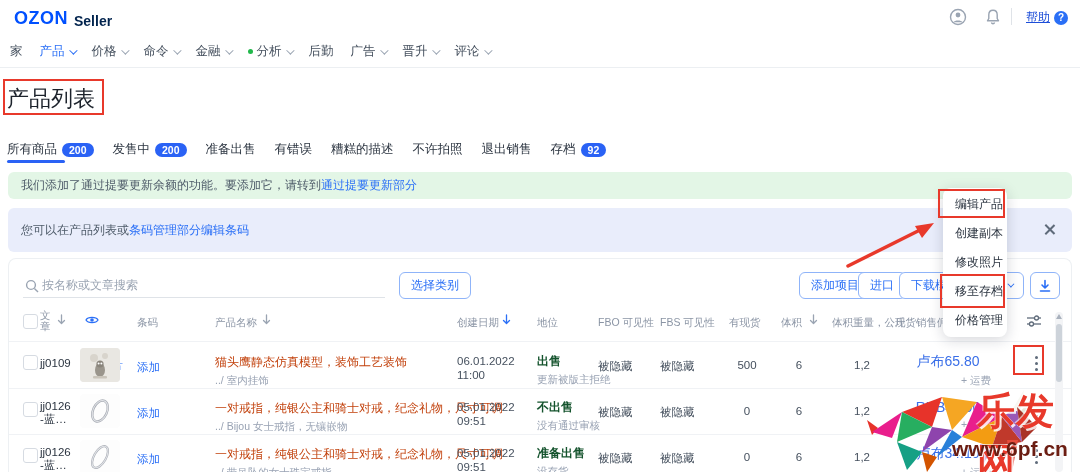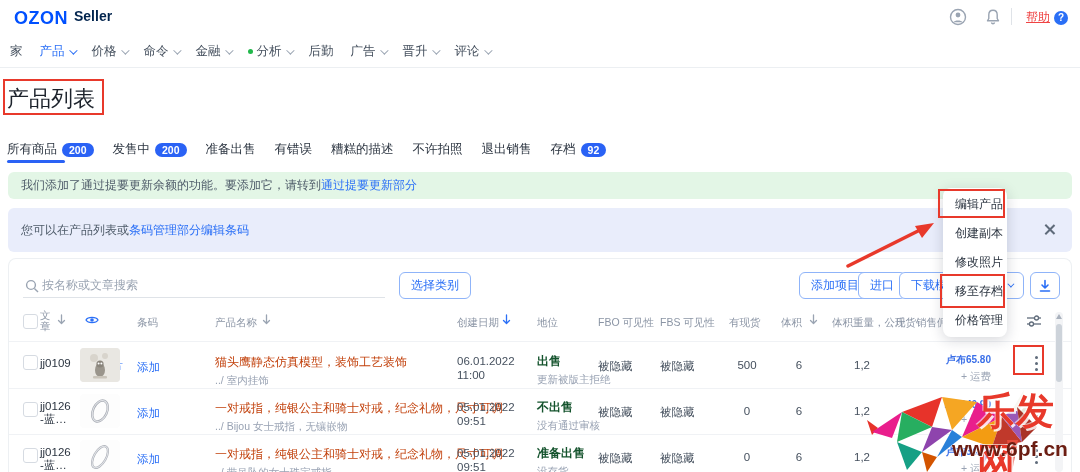--- a/index.html
+++ b/index.html
@@ -1,27 +1,27 @@
 <!DOCTYPE html>
 <html><head>
 <meta charset="utf-8">
 <style>
   * { margin:0; padding:0; box-sizing:border-box; }
   body { font-family:"Liberation Sans","DejaVu Sans",sans-serif; background:#fff; }
   #app { position:relative; width:1080px; height:472px; background:#fff; overflow:hidden; }
 
   
   .hdr { position:absolute; left:0; top:0; width:1080px; height:34px; background:#fff; }
-  .logo { position:absolute; left:14px; top:8px; display:flex; align-items:flex-start; }
+  .logo { position:absolute; left:14px; top:8px; display:flex; align-items:flex-end; }
   .logo-ozon { font-size:18px; font-weight:800; color:#0050ff; letter-spacing:.5px; }
   .logo-suffix { font-size:14px; font-weight:600; color:#00234d; margin-left:6px; }
   .hdr-ic { position:absolute; top:8px; width:18px; height:18px; }
   .hdr-divider { position:absolute; left:1011px; top:8px; width:1px; height:17px; background:#dfe3e8; }
   .help-wrap { position:absolute; left:1026px; top:9px; display:flex; align-items:center; gap:4px; cursor:pointer; }
-  .help-txt { font-size:12px; color:#ef4444;text-decoration:underline; }
+  .help-txt { font-size:12px; color:#1d4ed8;text-decoration:underline; }
   .help-q { width:14px; height:14px; border-radius:50%; background:#2a6ff6; color:#fff; font-size:10px; font-weight:bold; display:flex; align-items:center; justify-content:center; }
 
   
   .nav { position:absolute; left:0; top:36px; width:1080px; height:32px; border-bottom:1px solid #eceff2; display:flex; align-items:center; padding-left:10px; gap:17px; }
   .nav-item { font-size:12.5px; color:#45505e; display:flex; align-items:center; gap:4px; cursor:pointer; white-space:nowrap; }
   .nav-item.active { color:#2a6ff6; }
   .caret { width:6px; height:6px; border-right:1.5px solid #9aa4b2; border-bottom:1.5px solid #9aa4b2; transform:rotate(45deg) translateY(-2px); display:inline-block; }
   .nav-item.active .caret { border-color:#2a6ff6; }
   .green-dot { width:5px; height:5px; border-radius:50%; background:#21b84b; display:inline-block; }
 
@@ -64,21 +64,21 @@
   .row-line { position:absolute; left:9px; width:1062px; height:1px; background:#f0f2f5; }
   .cell { position:absolute; font-size:11.5px; color:#45505e; white-space:nowrap; }
   .art { color:#2b3440; line-height:13px; }
   .thumb { position:absolute; width:40px; height:34px; border-radius:4px; overflow:hidden; }
   .add-link { color:#2a6ff6; cursor:pointer; }
   .pname a { color:#c2410c; text-decoration:none; font-size:12px; cursor:pointer; }
   .pcat { font-size:10.5px; color:#98a2b3; margin-top:3px; }
   .pstatus b { font-size:12px; color:#14532d; font-weight:bold; }
   .note { font-size:10.5px; color:#98a2b3; margin-top:3px; }
   .pprice { text-align:right; }
-  .pprice .pval { color:#3a6fe8; font-weight:bold; font-size:10px; }
+  .pprice .pval { color:#3a6fe8; font-weight:normal; font-size:14px;text-align:center; }
   .kebab { position:absolute; width:18px; height:24px; display:flex; flex-direction:column; align-items:center; justify-content:center; gap:3px; cursor:pointer; }
   .kebab i { width:3px; height:3px; border-radius:50%; background:#5f6b7a; }
 
   
   .scroll-track { position:absolute; left:1055px; top:312px; width:8px; height:160px; background:#f3f4f6; border-radius:4px; }
   .scroll-up { position:absolute; left:1056px; top:314px; width:0; height:0; border-left:3px solid transparent; border-right:3px solid transparent; border-bottom:5px solid #a9b1bd; }
   .scroll-thumb { position:absolute; left:1056px; top:324px; width:6px; height:58px; background:#cdd3da; border-radius:3px; cursor:pointer; }
 
   
   .popup { position:absolute; left:943px; top:188px; width:64px; background:#fff; border-radius:8px; box-shadow:0 3px 14px rgba(20,30,50,.18); z-index:40; padding:2px 0; }

